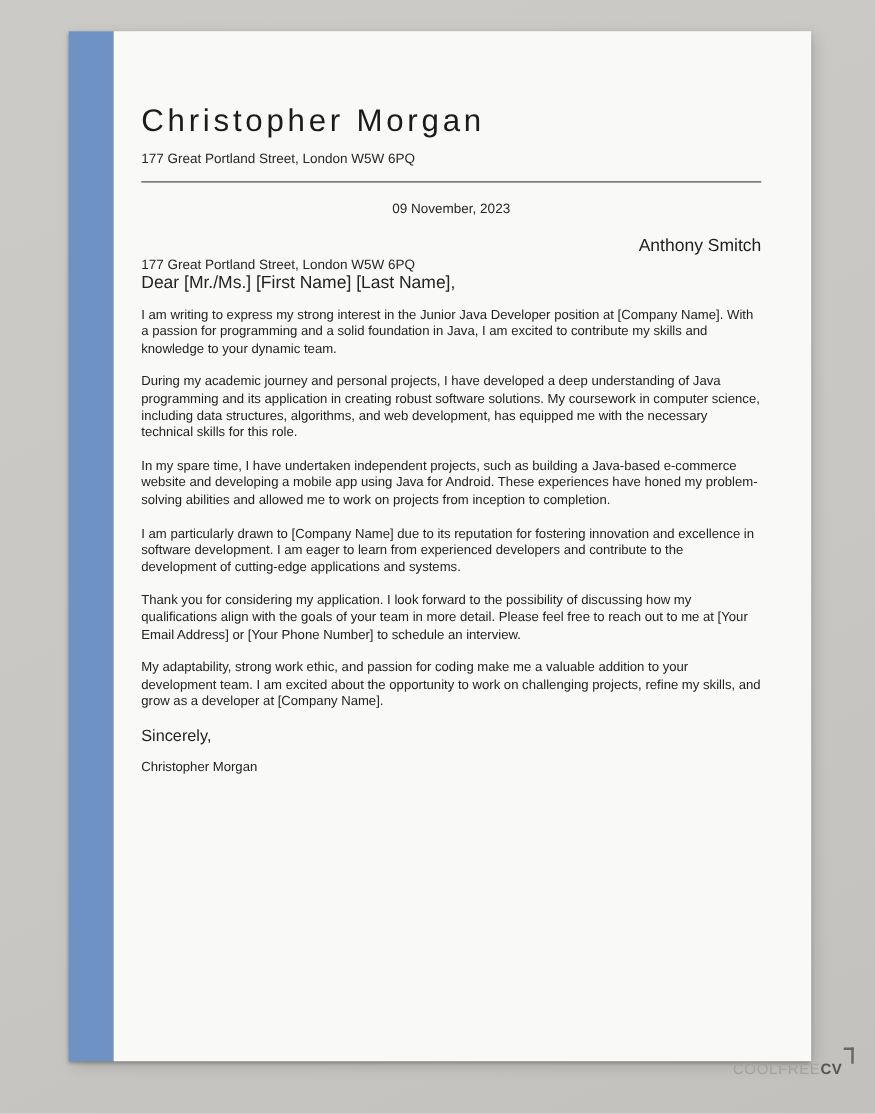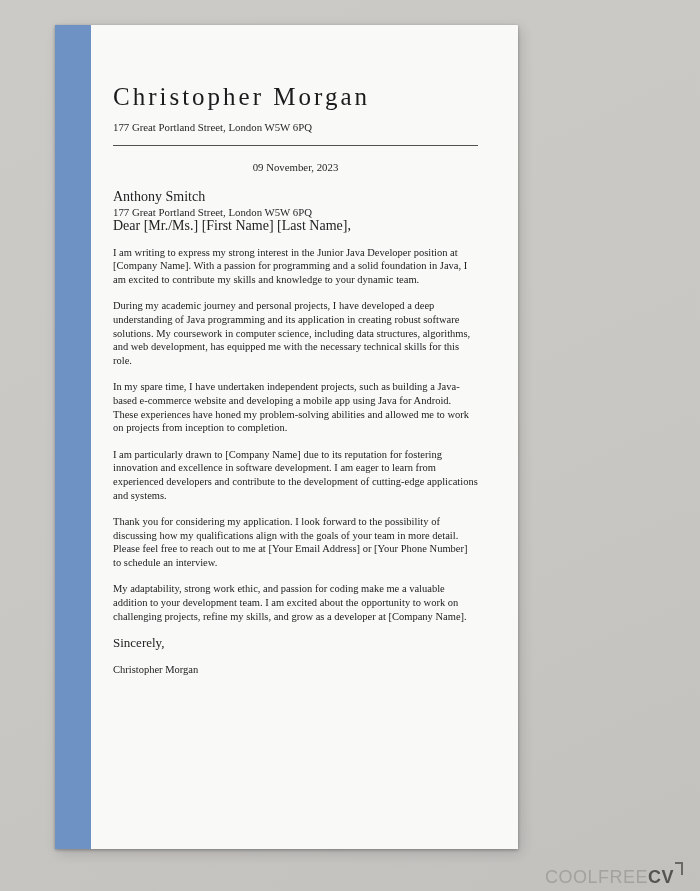--- a/index.html
+++ b/index.html
@@ -8,48 +8,47 @@
     font-family: "Liberation Sans", "DejaVu Sans", sans-serif;
     position: relative;
     overflow: hidden;
   }
   .stage {
     position: absolute; inset: 0;
     background: linear-gradient(155deg, #cbcac7 0%, #c8c7c4 55%, #c2c1be 100%);
   }
   .page {
     position: absolute; left: 55px; top: 25px;
-    width: 463px; height: 824px;
+    width: 594px; height: 824px;
     display: flex;
     box-shadow: 0 1px 3px rgba(0,0,0,0.30), 3px 4px 12px rgba(0,0,0,0.14);
-    font-family: Liberation Serif, serif;
   }
   .spine { width: 36px; background: #6d92c3; flex: 0 0 36px; }
   .sheet {
     flex: 1; background: #f9f9f8;
     padding: 58px 40px 0 22px;
     color: #222;
   }
   .sender-name {
     font-size: 25px; font-weight: 400; letter-spacing: 3px;
     color: #1b1b1b; line-height: 28px; white-space: nowrap;
   }
   .contact { margin-top: 9px; font-size: 10.8px; line-height: 14px; color: #272727; }
   .divider { margin-top: 11px; border: 0; border-top: 1px solid #525252; }
   .date-line { margin-top: 14px; text-align: center; font-size: 10.8px; line-height: 14px; color: #272727; }
   .recipient { margin-top: 14px; }
-  .recipient-name { font-size: 14px; line-height: 17px; color: #1e1e1e; }
+  .recipient-name { font-size: 14px; line-height: 17px; color: #1e1e1e; text-align: right; }
   .recipient-address { font-size: 10.8px; line-height: 14px; color: #272727; }
   .salutation { font-size: 14px; line-height: 13.6px; color: #222; }
   .body-para { margin-top: 13px; font-size: 10.5px; line-height: 13.6px; color: #222; }
   .closing { margin-top: 13px; font-size: 13px; line-height: 13.6px; color: #222; }
   .signature { margin-top: 13px; font-size: 10.5px; line-height: 13.6px; color: #222; }
   .logo {
-    position: absolute; right: 17px; bottom: 3px;
-    font-size: 18px; letter-spacing: 0.5px; line-height: 22px;
+    position: absolute; right: 17px; bottom: 25px;
+    font-size: 12px; letter-spacing: 0.5px; line-height: 22px;
     white-space: nowrap; user-select: none;
   }
   .logo-light { color: #a3a29e; font-weight: 400; }
   .logo-bold { color: #55544f; font-weight: 700; }
   .logo-mark {
     display: inline-block; width: 8px; height: 13px;
     border-top: 2px solid #6a6965; border-right: 2px solid #6a6965;
     margin-left: 1px; vertical-align: 8px;
   }
 </style>

